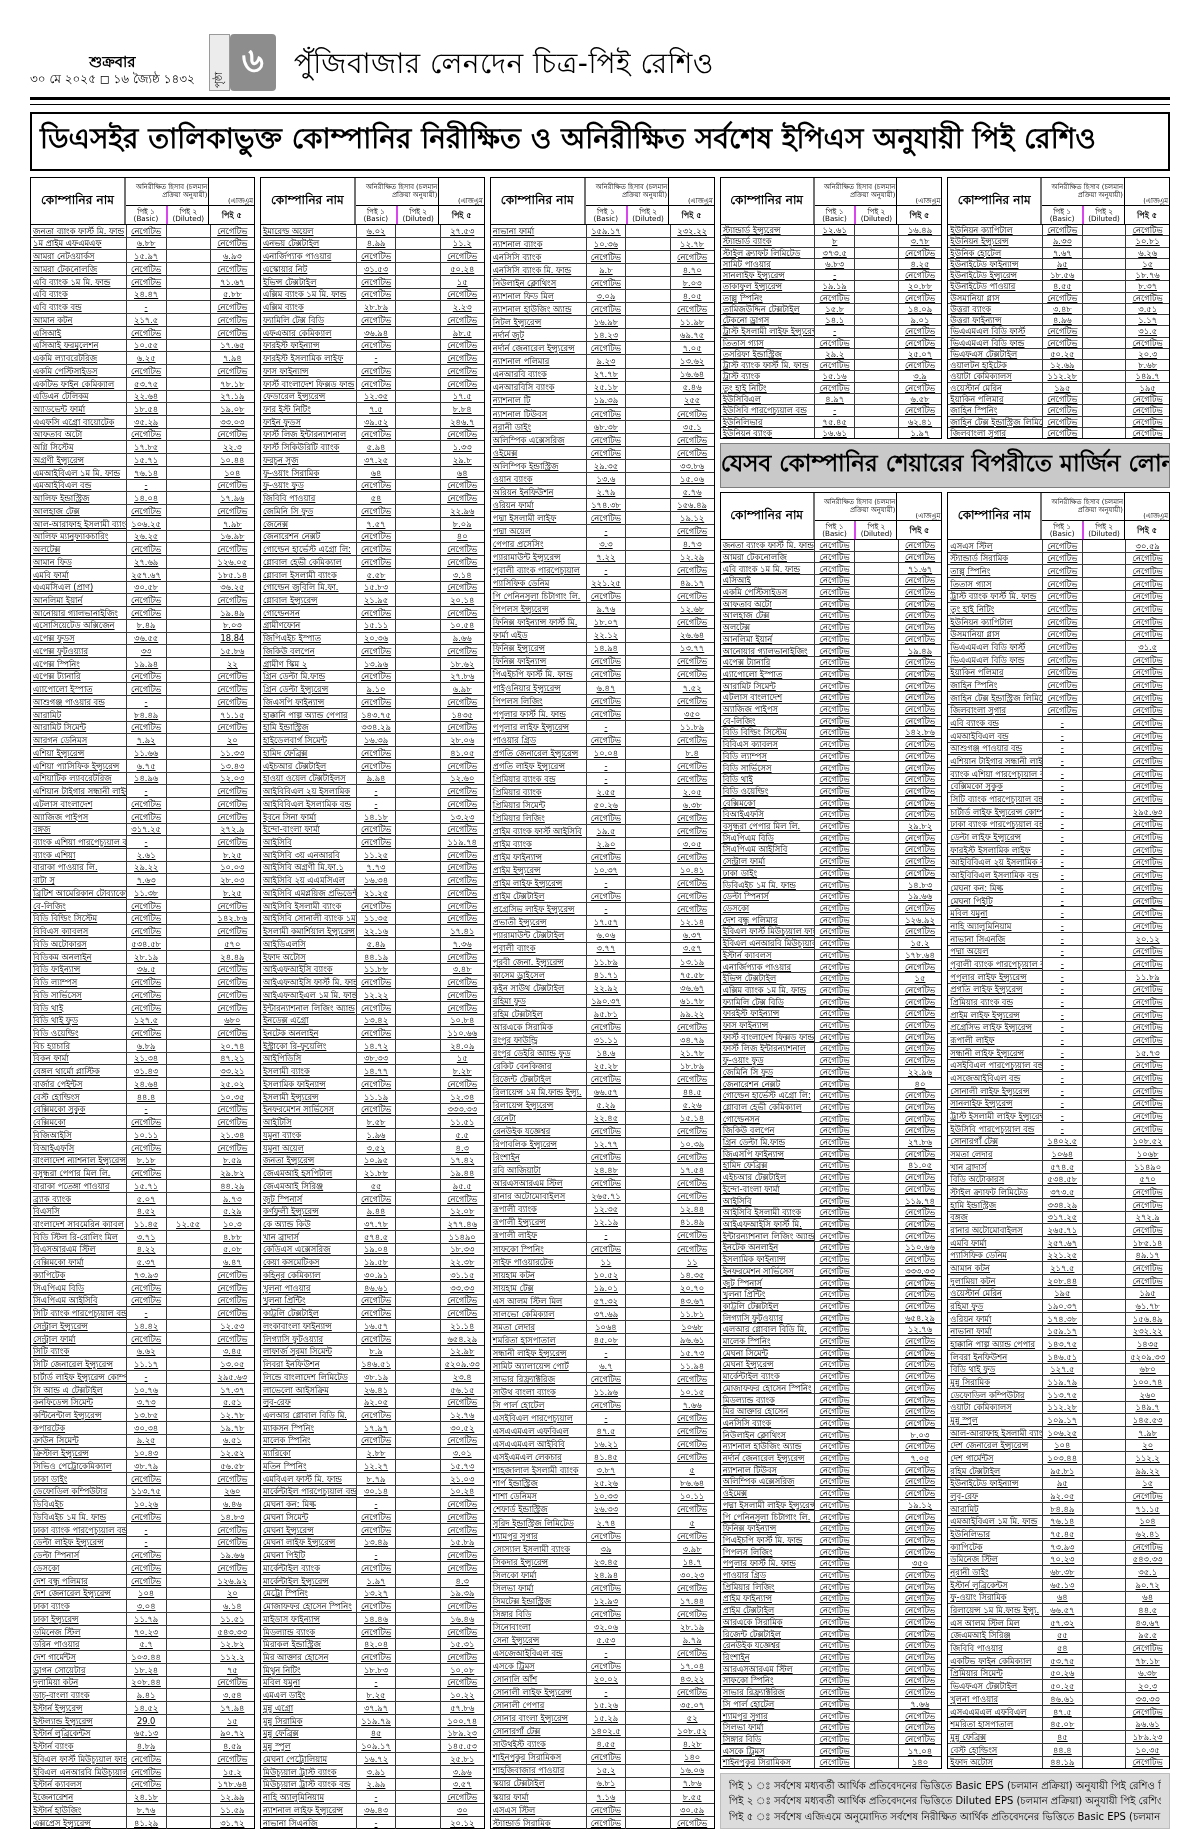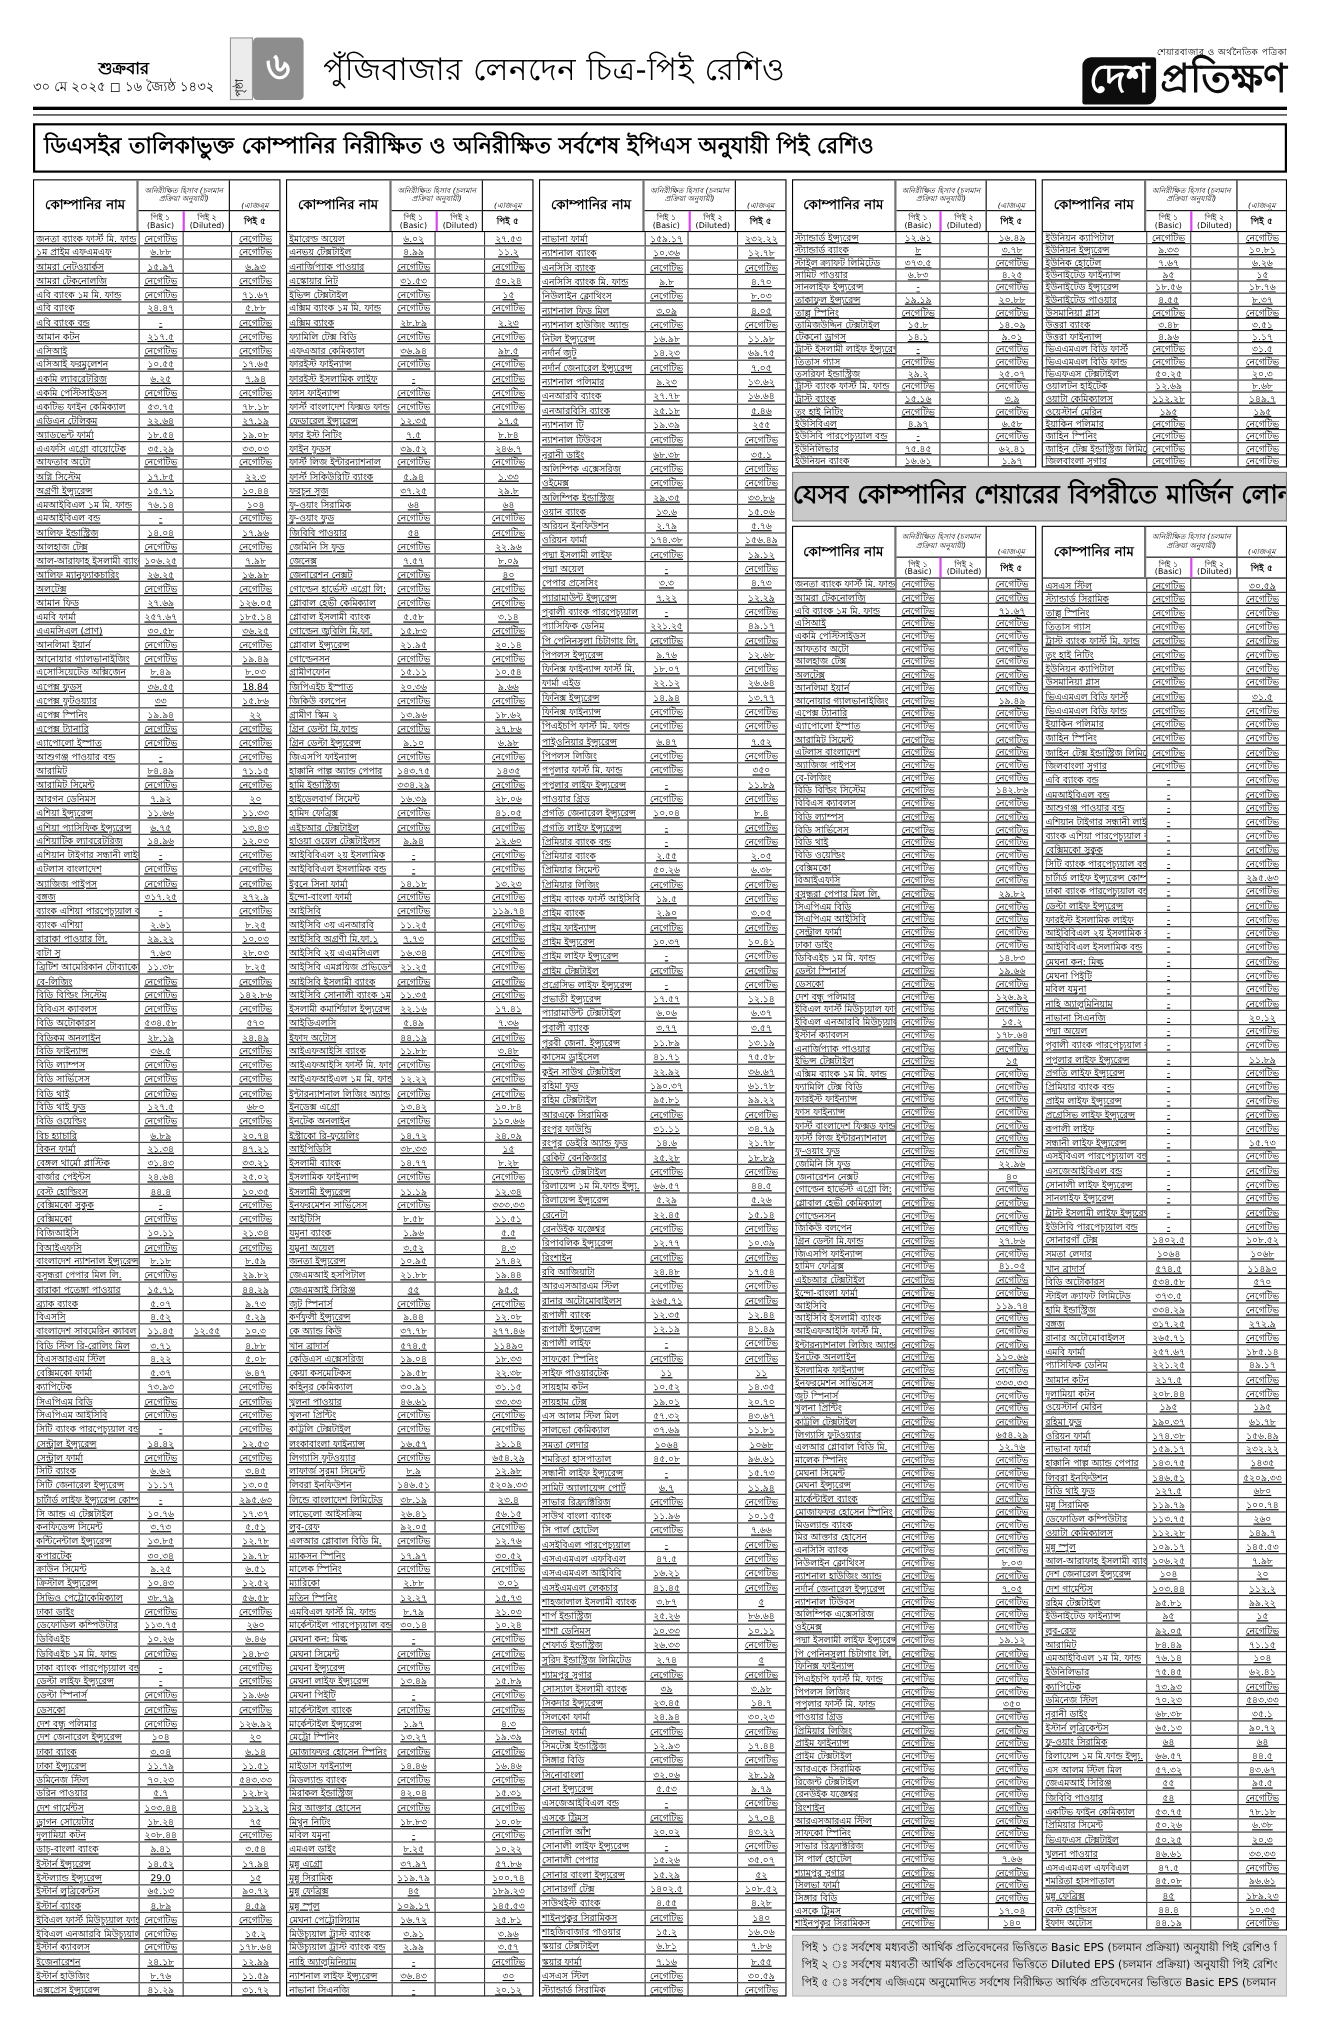--- a/index.html
+++ b/index.html
@@ -14,33 +14,33 @@
   .page-word{writing-mode:vertical-rl;transform:rotate(180deg);font-size:10px;background:#ececec;border:1px solid #9a9a9a;padding:2px 1px;display:flex;align-items:center;}
   .page-num{background:#8d8d8d;color:#fff;font-size:34px;font-weight:bold;width:46px;display:flex;align-items:center;justify-content:center;border-radius:4px;}
   .main-title{font-size:28px;font-weight:400;margin-left:18px;margin-bottom:2px;letter-spacing:.5px;}
   .logo{margin-left:auto;text-align:right;margin-bottom:0;}
   .tagline{font-size:8px;letter-spacing:.5px;margin-bottom:1px;}
   .paper-name{font-size:36px;font-weight:900;line-height:1;}
   .paper-name .p1{background:#0d0d0d;color:#fff;padding:0 6px 2px 6px;border-radius:8px 2px 8px 2px;}
   .paper-name .p2{color:#0d0d0d;padding-left:4px;}
   .rule{height:4px;border-top:3px solid #000;border-bottom:1px solid #000;margin-top:6px;}
   
-  .headline{border:2.5px solid #000;margin-top:7px;padding:3px 8px 5px 8px;font-size:20px;font-weight:800;white-space:nowrap;overflow:hidden;}
+  .headline{border:2.5px solid #000;margin-top:7px;padding:3px 8px 5px 8px;font-size:28px;font-weight:800;white-space:nowrap;overflow:hidden;}
   
   .main{display:flex;gap:5px;margin-top:6px;height:1652px;}
   .grp{flex:1 1 0;min-width:0;border:1.5px solid #000;display:flex;flex-direction:column;background:#fff;}
   .right-stack{flex:2.02 1 0;min-width:0;display:flex;flex-direction:column;gap:4px;}
   .top-pair{height:262px;display:flex;gap:5px;}
   .margin-pair{flex:1;display:flex;gap:5px;}
   .grp-head{display:flex;border-bottom:1.2px solid #000;height:46px;flex:0 0 auto;}
   .gh-name{width:42%;border-right:2px solid #737373;display:flex;align-items:center;justify-content:center;font-weight:bold;font-size:12px;overflow:hidden;}
   .gh-right{width:58%;display:flex;}
   .gh-unaud{width:65%;border-right:1px solid #000;display:flex;flex-direction:column;}
   .gh-aud{width:35%;display:flex;flex-direction:column;margin-top:20px;}
-  .gh-t{flex:1;font-size:6.8px;text-align:center;border-bottom:1px solid #000;padding:1px;display:flex;align-items:center;justify-content:center;line-height:1.1;overflow:hidden;font-style:italic;}
+  .gh-t{flex:1;font-size:6.8px;text-align:right;border-bottom:1px solid #000;padding:1px;display:flex;align-items:center;justify-content:center;line-height:1.1;overflow:hidden;}
   .gh-sub{height:18px;display:flex;}
   .gh-sub div{flex:1;font-size:7.2px;display:flex;align-items:center;justify-content:center;text-align:center;line-height:1;overflow:hidden;}
   .gh-sub div:first-child{border-right:2px solid #d946ef;}
   .gh-pe5{height:18px;font-size:8px;font-weight:bold;display:flex;align-items:center;justify-content:center;}
   .rows{flex:1;display:flex;flex-direction:column;text-decoration:underline;}
   .t-row{flex:1;display:flex;min-height:0;}
   .t-row + .t-row{border-top:1px solid #3a3a3a;}
   .c{display:flex;align-items:center;overflow:hidden;white-space:nowrap;font-size:8.3px;line-height:1;}
   .c-name{width:42%;border-right:1px solid #3a3a3a;padding:0 2px;}
   .c-v1{width:18%;justify-content:center;border-right:1px solid #3a3a3a;}
@@ -59,24 +59,20 @@
   <div class="hdr">
     <div class="date-block">
       <div class="weekday">শুক্রবার</div>
       <div class="dateline">৩০ মে ২০২৫ ◻ ১৬ জ্যৈষ্ঠ ১৪৩২</div>
     </div>
     <div class="page-box">
       <div class="page-word">পৃষ্ঠা</div>
       <div class="page-num">৬</div>
     </div>
     <div class="main-title">পুঁজিবাজার লেনদেন চিত্র-পিই রেশিও</div>
-    <div class="logo">
-      <div class="tagline">শেয়ারবাজার ও অর্থনৈতিক পত্রিকা</div>
-      <div class="paper-name"><span class="p1">দেশ</span><span class="p2">প্রতিক্ষণ</span></div>
-    </div>
   </div>
   <div class="rule"></div>
 
   <div class="headline">ডিএসইর তালিকাভুক্ত কোম্পানির নিরীক্ষিত ও অনিরীক্ষিত সর্বশেষ ইপিএস অনুযায়ী পিই রেশিও</div>
 
   <div class="main">
     <div class="grp">
         <div class="grp-head">
           <div class="gh-name">কোম্পানির নাম</div>
           <div class="gh-right">

